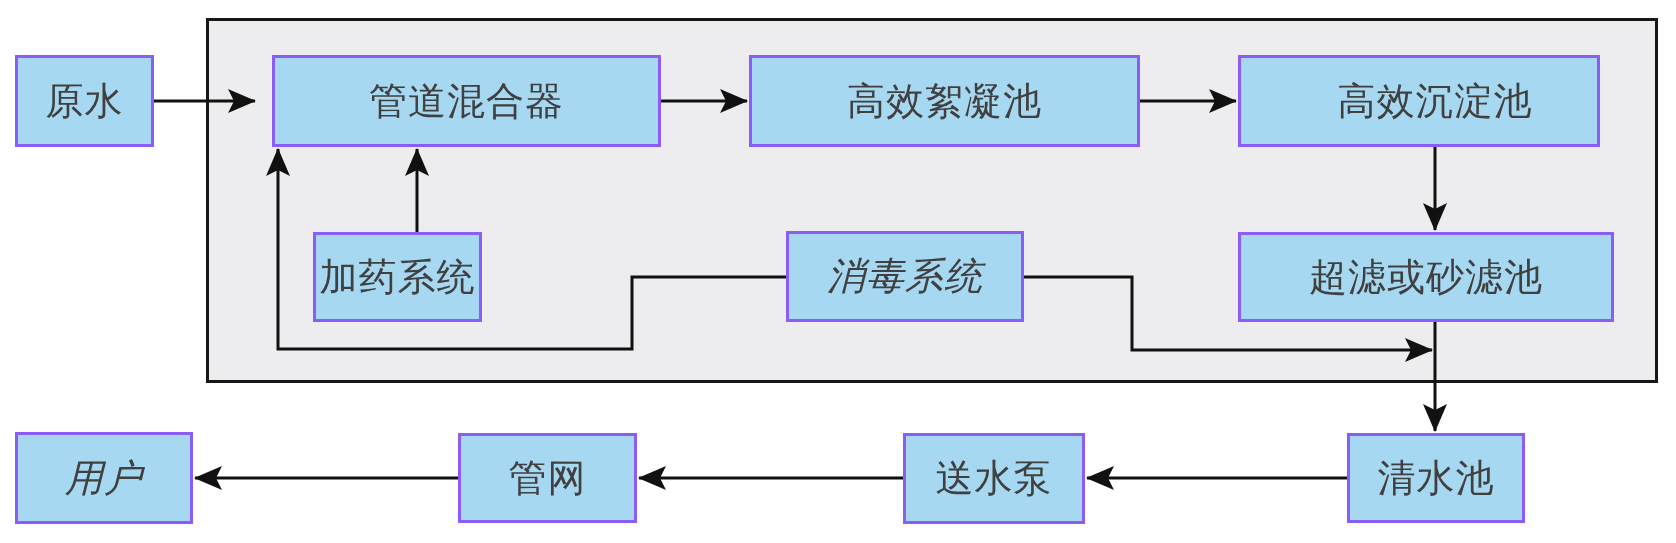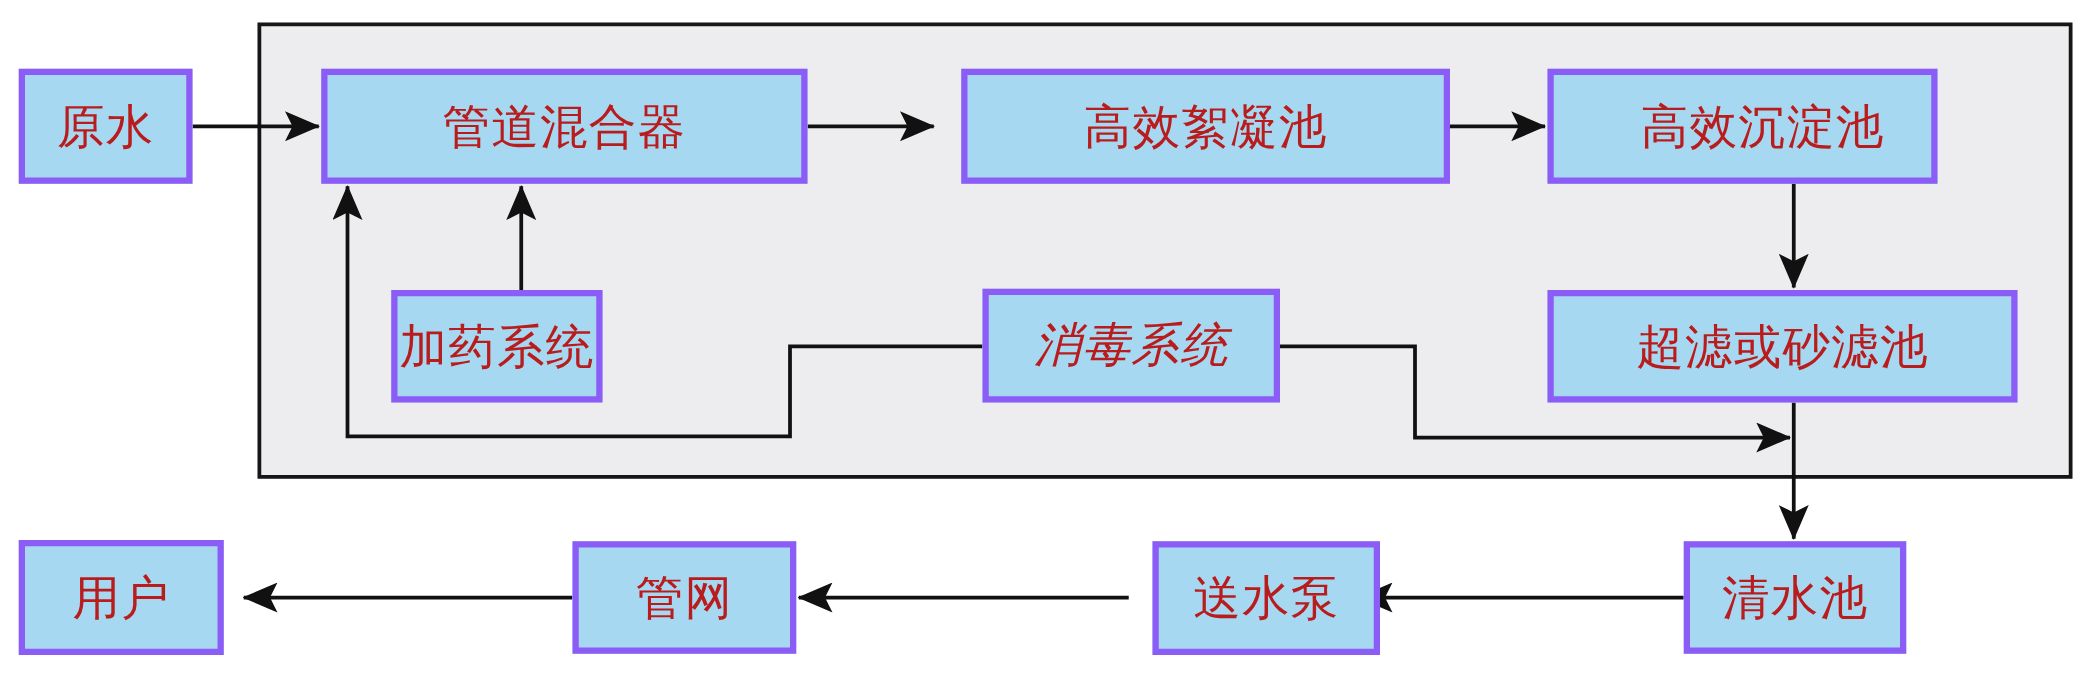--- a/index.html
+++ b/index.html
@@ -22,43 +22,43 @@
   }
   svg.wires {
     position: absolute;
     left: 0; top: 0;
     width: 1676px; height: 543px;
     z-index: 2;
   }
   .node {
     position: absolute;
     background: #a7d8f1;
-    border: 5px solid #8b5cf6;
+    border: 3px solid #8b5cf6;
     box-sizing: border-box;
     display: flex;
     align-items: center;
     justify-content: center;
     font-size: 38px;
     letter-spacing: 1px;
-    color: #b91c1c;
+    color: #404040;
     z-index: 3;
     white-space: nowrap;
   }
   
   .n-raw        { left:  15px; top:  55px; width: 139px; height: 92px; }
-  .n-mixer      { left: 257px; top:  55px; width: 389px; height: 92px; }
-  .n-floc       { left: 749px; top:  55px; width: 391px; height: 92px; margin-left: 20px; }
-  .n-sed        { left:1238px; top:  55px; width: 312px; height: 92px; padding-left: 32px; }
+  .n-mixer      { left: 272px; top:  55px; width: 389px; height: 92px; }
+  .n-floc       { left: 749px; top:  55px; width: 391px; height: 92px; }
+  .n-sed        { left:1238px; top:  55px; width: 362px; height: 92px; padding-left: 32px; }
   .n-dosing     { left: 313px; top: 232px; width: 169px; height: 90px; }
   .n-disinfect  { left: 786px; top: 231px; width: 238px; height: 91px; font-style: italic; }
   .n-filter     { left:1238px; top: 232px; width: 376px; height: 90px; }
   .n-clear      { left:1347px; top: 433px; width: 178px; height: 90px; }
-  .n-pump       { left: 903px; top: 433px; width: 182px; height: 91px; margin-left: 19px; }
+  .n-pump       { left: 903px; top: 433px; width: 182px; height: 91px; }
   .n-network    { left: 458px; top: 433px; width: 179px; height: 90px; }
-  .n-users      { left:  15px; top: 432px; width: 164px; height: 92px; }
+  .n-users      { left:  15px; top: 432px; width: 178px; height: 92px; font-style: italic; }
 </style>
 </head>
 <body>
 
 <div class="stage">
 
   <div class="plant-boundary"></div>
 
   <svg class="wires" viewBox="0 0 1676 543" xmlns="http://www.w3.org/2000/svg">
     <defs>

